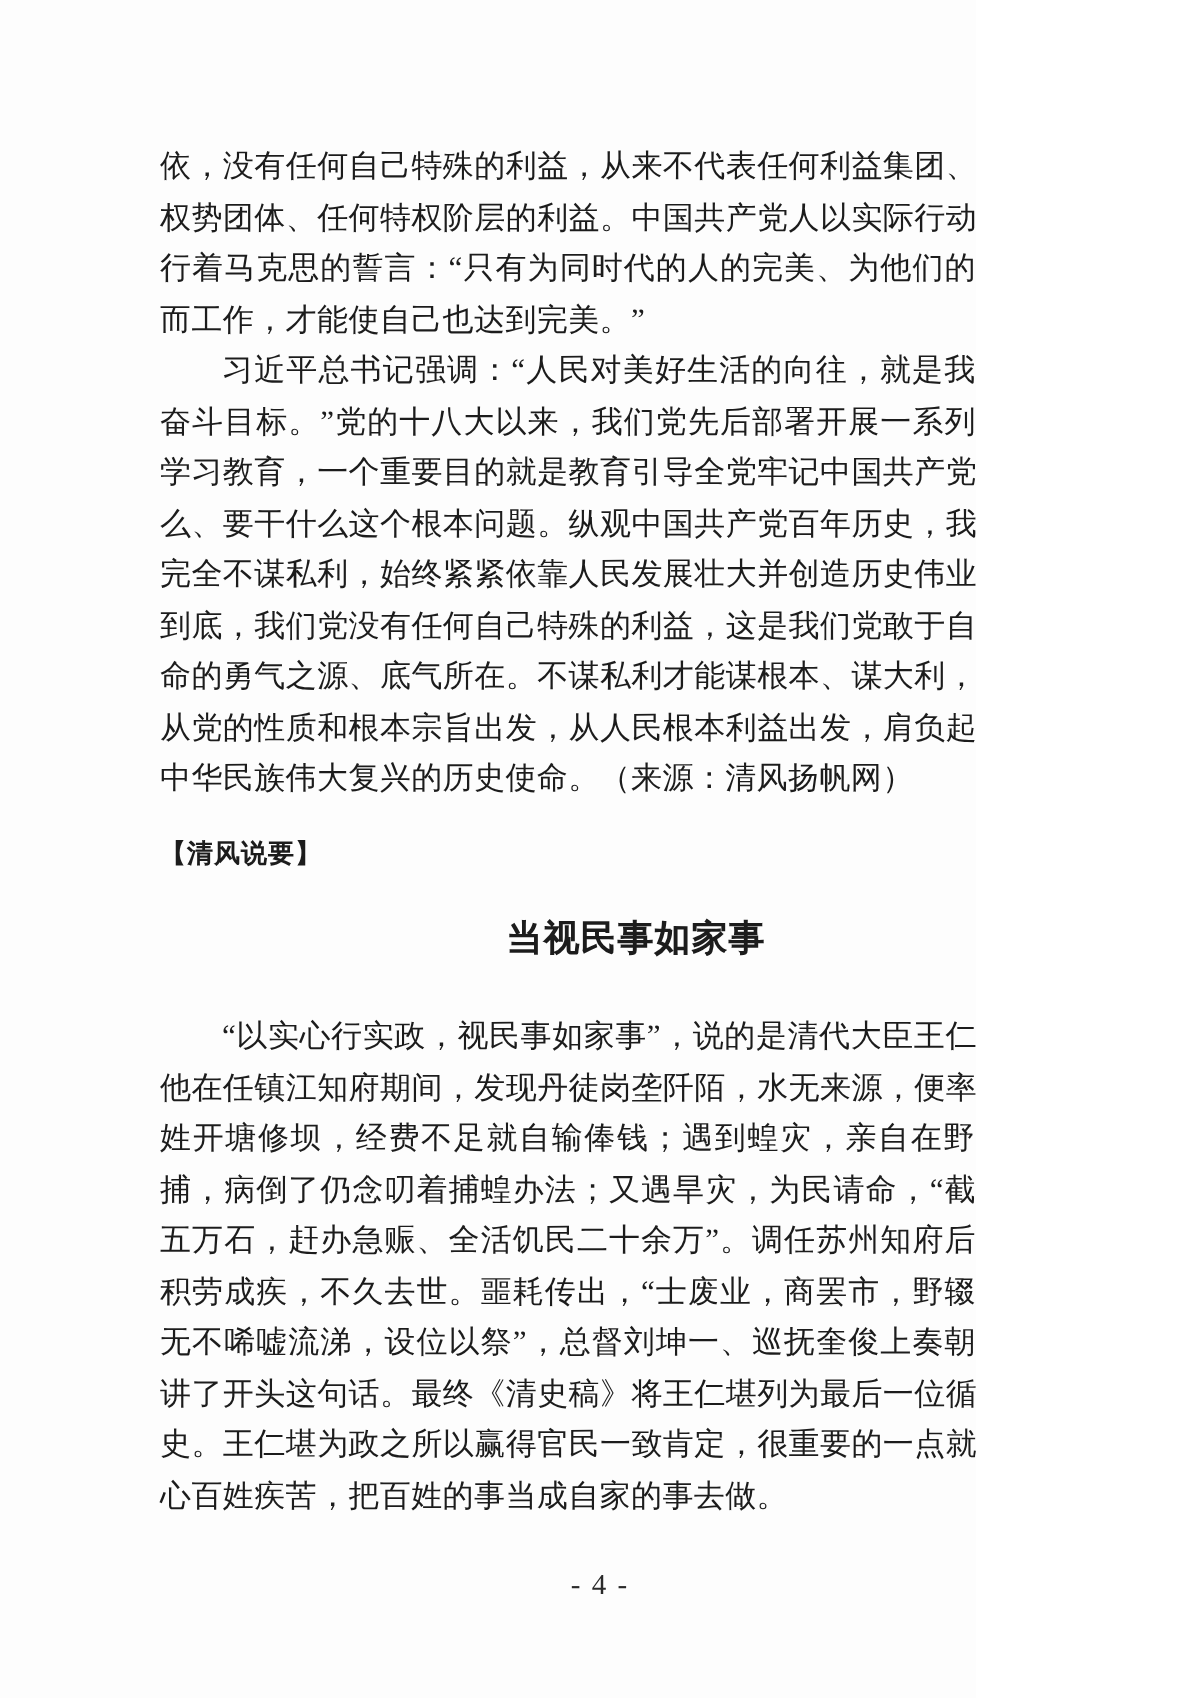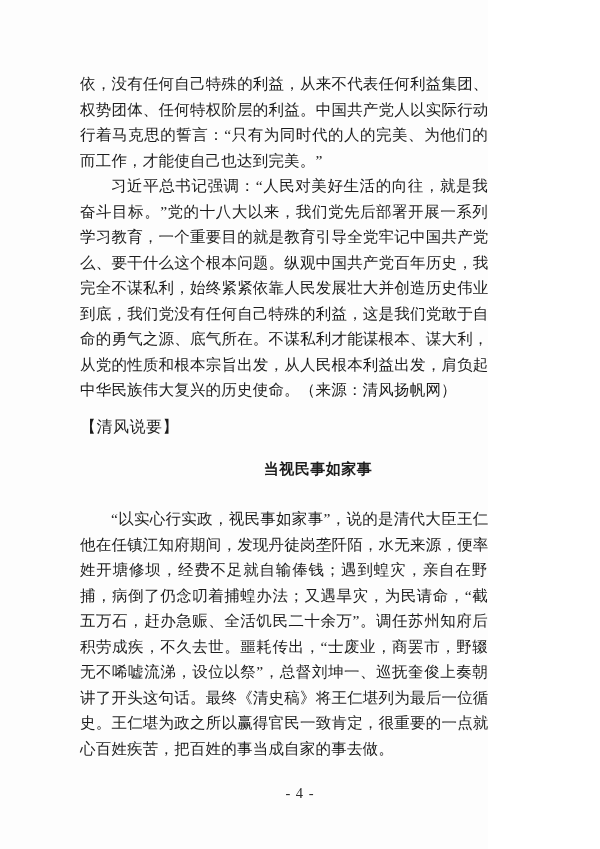--- a/index.html
+++ b/index.html
@@ -26,30 +26,30 @@
     line-height: 25.5px;
     text-align: justify;
     word-break: break-all;
     letter-spacing: 0.2px;
   }
   .indent {
     text-indent: 2em;
   }
   .section-header {
     margin: 11px 0 0 0;
-    font-size: 16px;
+    font-size: 13px;
     line-height: 25.5px;
-    font-weight: 400;
+    font-weight: 700;
     letter-spacing: 0.5px;
   }
   .article-title {
     position: relative;
     left: 18px;
     margin: 17px 0 0 0;
-    font-size: 15px;
+    font-size: 18px;
     line-height: 27px;
     font-weight: 700;
     text-align: center;
     letter-spacing: 0.5px;
   }
   .article-par-first {
     margin-top: 23px;
   }
   .footer {
     position: absolute;

